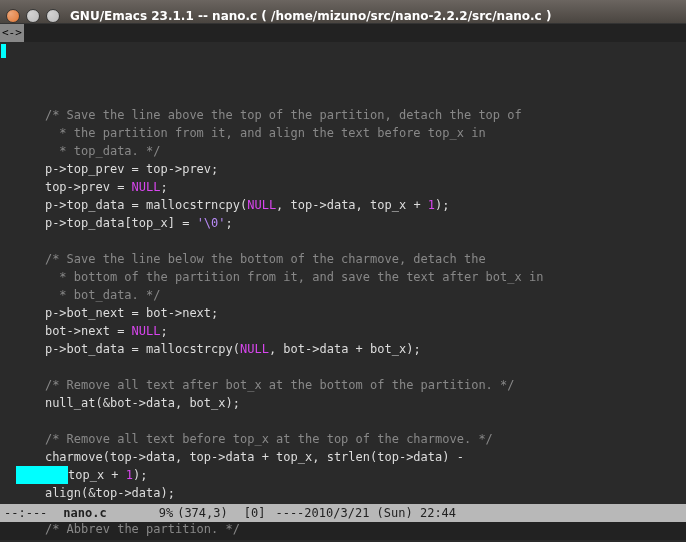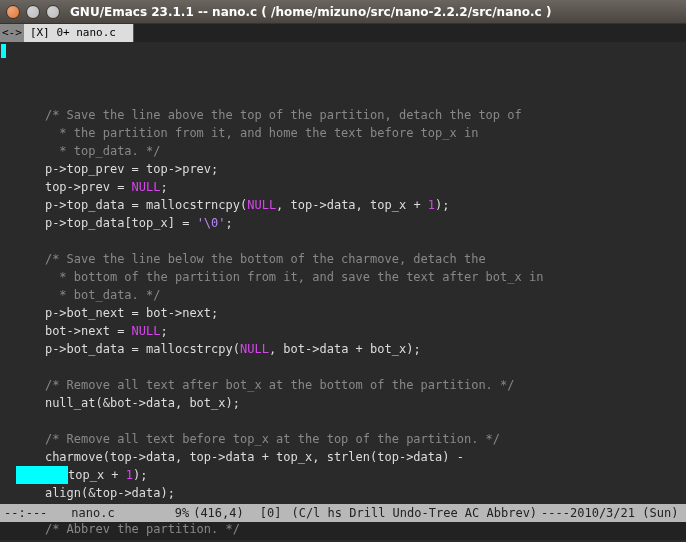--- a/index.html
+++ b/index.html
@@ -9,21 +9,21 @@
     background: #2a2a2a;
     font-family: "DejaVu Sans Mono", "Consolas", monospace;
     font-size: 12px;
     overflow: hidden;
     position: relative;
   }
   .titlebar {
     height: 24px;
     background: linear-gradient(to bottom, #6b6560, #4a4540);
     display: flex;
-    align-items: center;
+    align-items: flex-end;
     padding: 0 6px;
     border-bottom: 1px solid #333;
   }
   .window-controls {
     display: flex;
     gap: 6px;
     margin-right: 10px;
   }
   .wbtn {
     width: 14px;
@@ -99,21 +99,21 @@
     height: 18px;
     background: #b8b8b8;
     color: #222;
     font-size: 12px;
     line-height: 18px;
     padding: 0 4px;
     white-space: nowrap;
     overflow: hidden;
     display: flex;
   }
-  .modeline .fname { font-weight: normal; margin: 0 20px; }
+  .modeline .fname { font-weight: bold; margin: 0 12px; }
   .modeline .seg { margin-right: 4px; }
   .minibuffer {
     height: 18px;
     background: #222;
     color: #ddd;
     padding: 1px 4px;
   }
 </style>
 </head>
 <body>
@@ -122,65 +122,60 @@
   <div class="window-controls">
     <div class="wbtn close"></div>
     <div class="wbtn min"></div>
     <div class="wbtn max"></div>
   </div>
   <div class="title-text">GNU/Emacs 23.1.1 -- nano.c ( /home/mizuno/src/nano-2.2.2/src/nano.c )</div>
 </div>
 
 <div class="tab-bar">
   <span class="tab-nav">&lt;-&gt;</span>
-  <span class="tab-active">
-    <span>[X]</span>
-    <span>0+ nano.c</span>
-  </span>
 </div>
 
 <div class="editor">
   <div class="fringe-mark" style="top:2px;"></div>
 <div class="code">
     <span class="cm">/* Save the line above the top of the partition, detach the top of</span>
-     <span class="cm"> * the partition from it, and home the text before top_x in</span>
+     <span class="cm"> * the partition from it, and align the text before top_x in</span>
      <span class="cm"> * top_data. */</span>
     <span>p-&gt;top_prev = top-&gt;prev;</span>
     <span>top-&gt;prev = </span><span class="kw2">NULL</span><span>;</span>
     <span>p-&gt;top_data = mallocstrncpy(</span><span class="kw2">NULL</span><span>, top-&gt;data, top_x + </span><span class="kw2">1</span><span>);</span>
     <span>p-&gt;top_data[top_x] = </span><span class="str">'\0'</span><span>;</span>
 
     <span class="cm">/* Save the line below the bottom of the charmove, detach the</span>
      <span class="cm"> * bottom of the partition from it, and save the text after bot_x in</span>
      <span class="cm"> * bot_data. */</span>
     <span>p-&gt;bot_next = bot-&gt;next;</span>
     <span>bot-&gt;next = </span><span class="kw2">NULL</span><span>;</span>
     <span>p-&gt;bot_data = mallocstrcpy(</span><span class="kw2">NULL</span><span>, bot-&gt;data + bot_x);</span>
 
     <span class="cm">/* Remove all text after bot_x at the bottom of the partition. */</span>
     <span>null_at(&amp;bot-&gt;data, bot_x);</span>
 
-    <span class="cm">/* Remove all text before top_x at the top of the partition. */</span>
+    <span class="cm">/* Remove all text before top_x at the top of the charmove. */</span>
     <span>charmove(top-&gt;data, top-&gt;data + top_x, strlen(top-&gt;data) -</span>
 <span class="highlight-region">&nbsp;</span><span>top_x + </span><span class="kw2">1</span><span>);</span>
     <span>align(&amp;top-&gt;data);</span>
 
     <span class="cm">/* Abbrev the partition. */</span>
     <span class="kw">return</span><span> p;</span>
 
 </div>
 </div>
 
 <div class="modeline">
   <span class="seg">--:---</span>
   <span class="fname">nano.c</span>
   <span style="flex:0 0 40px"></span>
   <span class="seg">9%</span>
-  <span class="seg">(416,4)</span>
+  <span class="seg">(374,3)</span>
   <span style="flex:0 0 12px"></span>
   <span class="seg">[0]</span>
   <span style="flex:0 0 6px"></span>
-  <span class="seg">(C/l hs Drill Undo-Tree AC Abbrev)</span>
     <span>----</span>
     <span class="seg">2010/3/21 (Sun) 22:44</span>
 </div>
 
 <div class="minibuffer"></div>
 
 </body></html>

